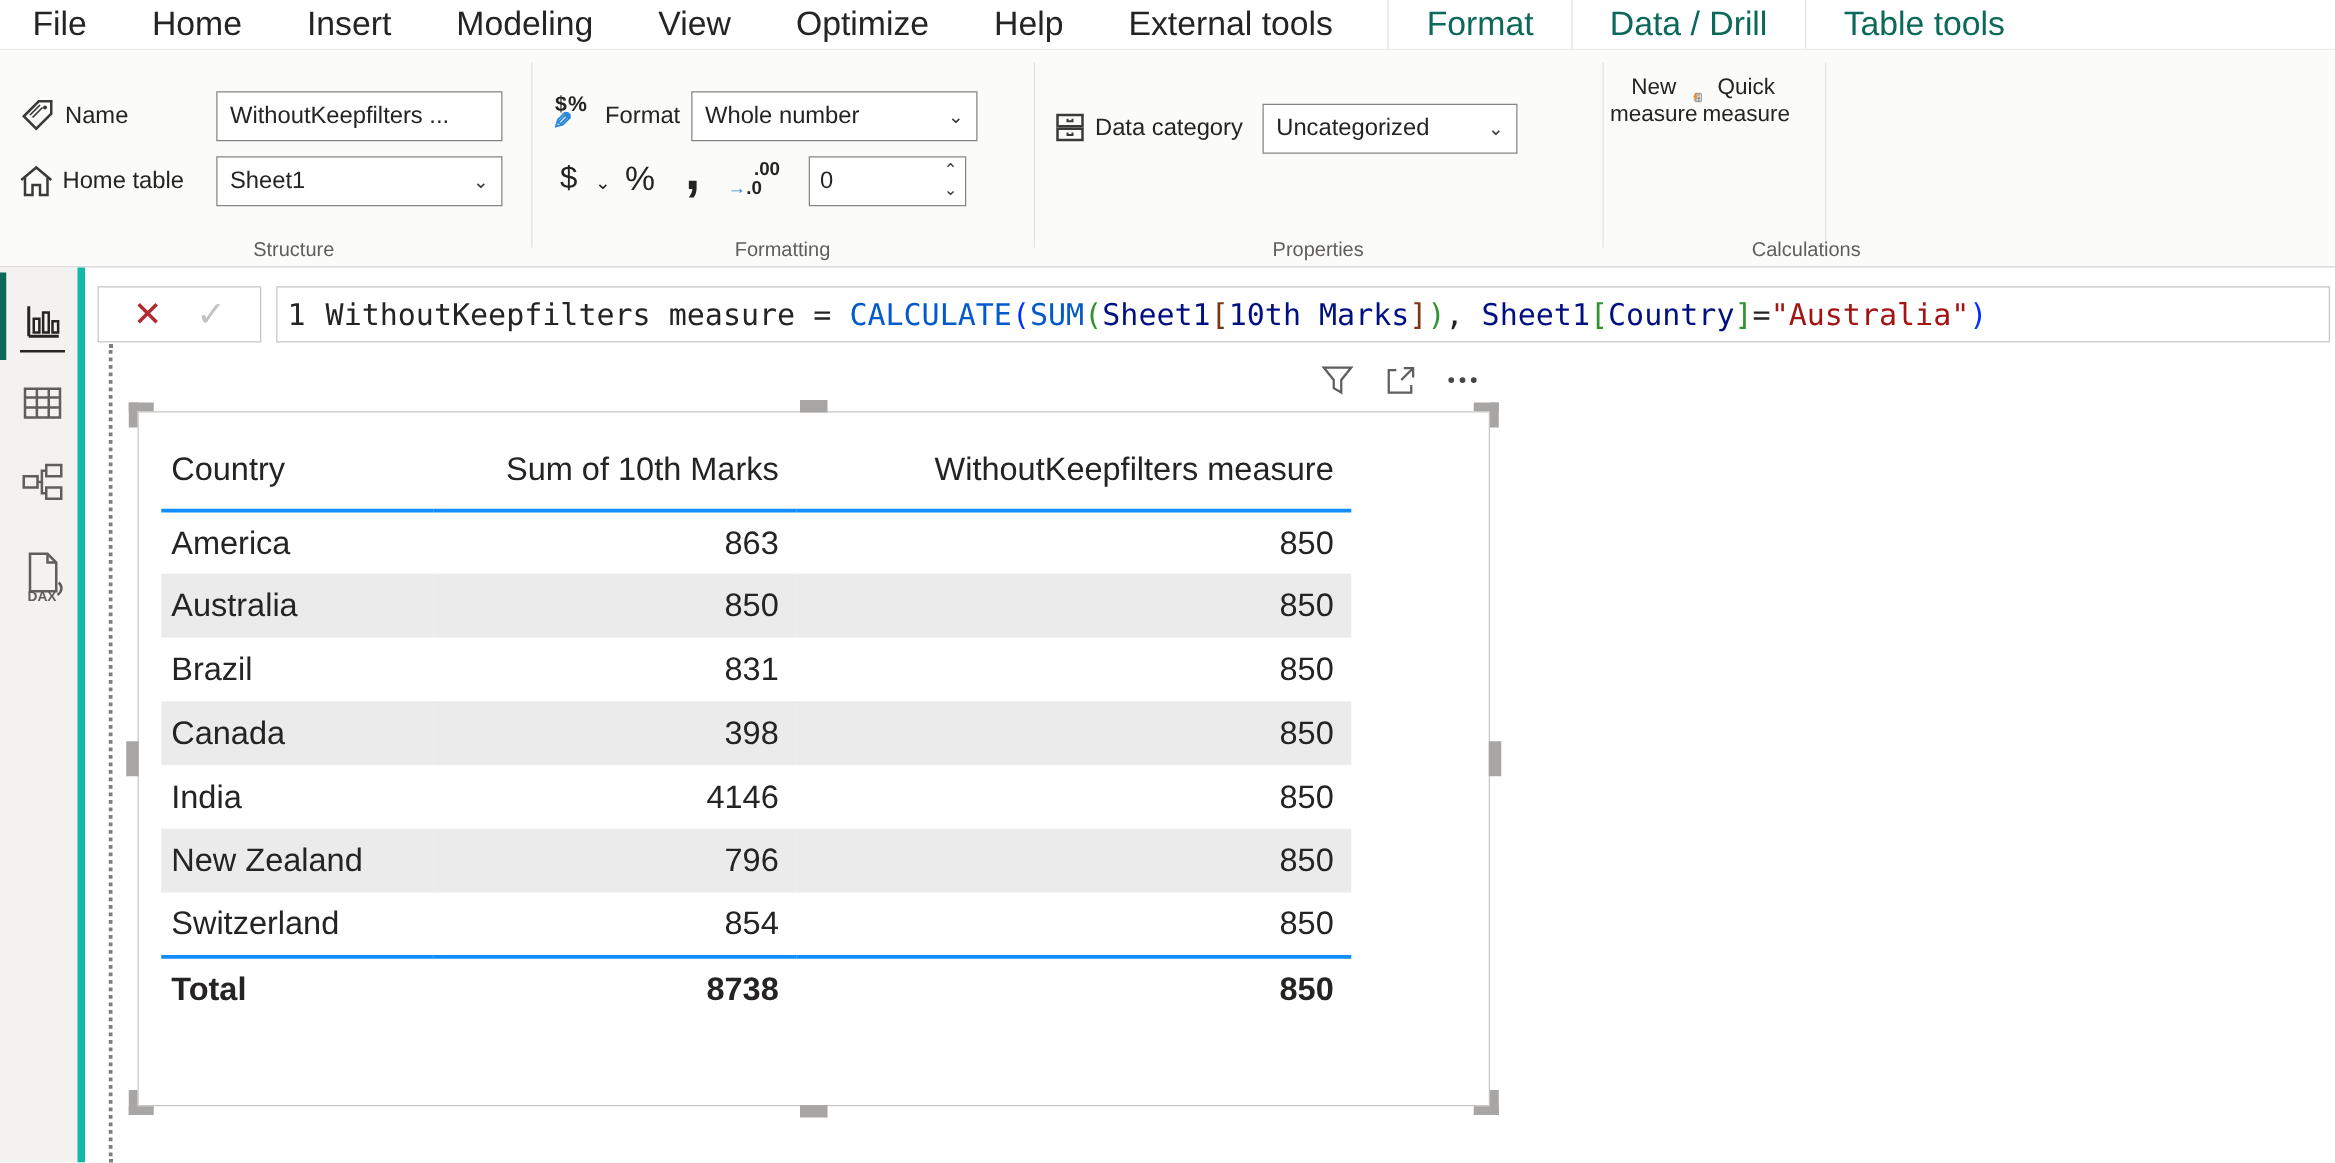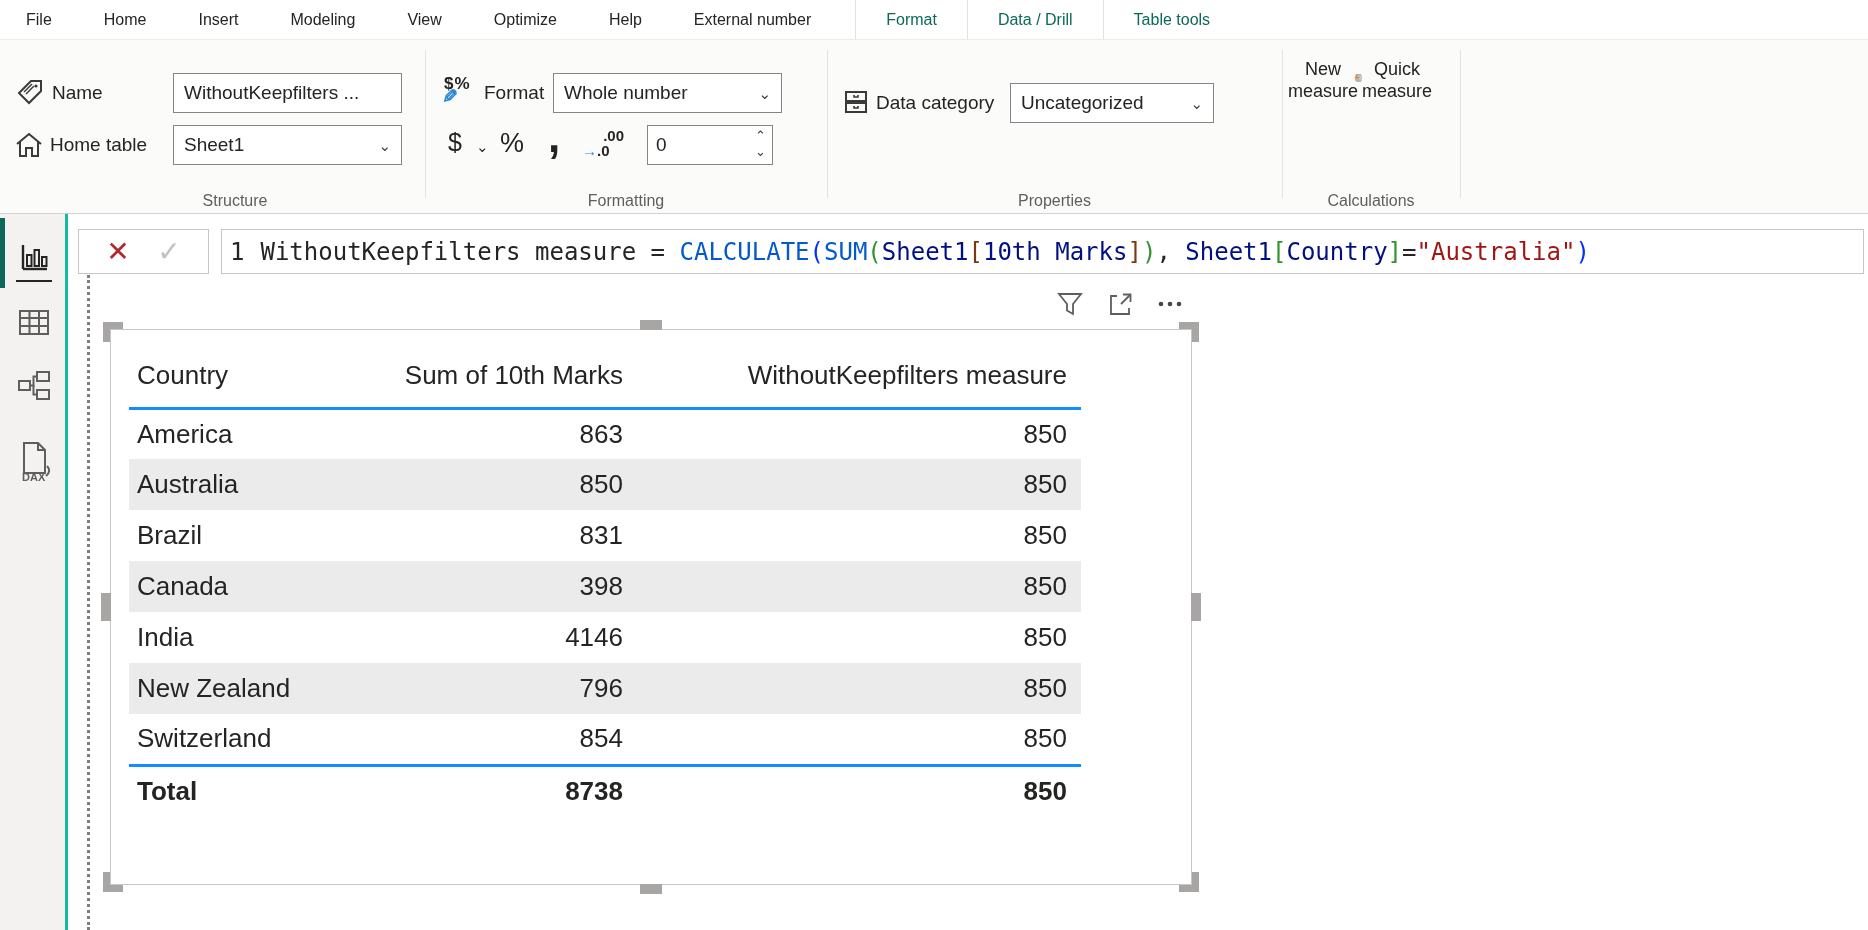--- a/index.html
+++ b/index.html
@@ -6,21 +6,21 @@
   html,body { margin:0; padding:0; }
   body {
     width:1868px; height:930px; position:relative; overflow:hidden;
     background:#ffffff; color:#252423;
     font-family:"Liberation Sans", sans-serif;
   }
 
   
   .menubar { position:absolute; left:0; top:0; width:100%; height:40px;
     background:#ffffff; border-bottom:1px solid #ececea; display:flex; align-items:stretch; }
-  .menu-tab { display:flex; align-items:center; padding:0 26px; font-size:16px; color:#252423; cursor:default; white-space:nowrap; }
+  .menu-tab { display:flex; align-items:center; padding:0 26px; font-size:27px; color:#252423; cursor:default; white-space:nowrap; }
   .menu-tab.contextual { color:#0c695a; border-left:1px solid #e4e2e0; padding:0 30px; }
   .menu-tab.contextual.last { border-right:1px solid #e4e2e0; }
   .menu-tab.ctx-first { margin-left:18px; }
   .menu-tab.active { font-weight:bold; box-shadow: inset 0 -4px 0 #0c695a; }
 
   
   .ribbon { position:absolute; left:0; top:40px; width:100%; height:174px;
     background:#fbfbfa; border-bottom:1px solid #d4d2d0; }
   .ribbon-sep { position:absolute; top:10px; height:148px; width:1px; background:#e4e2e0; }
   .group-label { position:absolute; bottom:3px; text-align:center; font-size:16px; color:#605e5c; }
@@ -57,21 +57,21 @@
   .fx-cancel { color:#b02a30; font-size:28px; line-height:1; }
   .fx-commit { color:#c4c2c0; font-size:28px; line-height:1; }
   .fx-input { position:absolute; left:221px; top:229px; right:4px; height:45px; background:#fff;
     border:1px solid #c8c6c4; display:flex; align-items:center;
     font-family:"DejaVu Sans Mono", monospace; font-size:24px; white-space:pre; overflow:hidden; }
   .fx-lineno { margin:0 16px 0 8px; color:#252423; }
   .tk-plain { color:#252423; } .tk-function { color:#035aca; } .tk-identifier { color:#001080; }
   .tk-string { color:#a31515; } .tk-bracket1 { color:#0431fa; } .tk-bracket2 { color:#319331; } .tk-bracket3 { color:#7b3814; }
 
   
-  .sidebar { position:absolute; left:0; top:214px; bottom:0; width:68px; background:#f3f2f1; border-right:3px solid #14b8a6; }
+  .sidebar { position:absolute; left:0; top:214px; bottom:0; width:68px; background:#f3f2f1; border-right:6px solid #14b8a6; }
   .active-strip { position:absolute; left:0; top:4px; width:5px; height:70px; background:#0c695a; }
   .side-item { position:absolute; left:16px; width:36px; height:36px; }
   .side-underline { position:absolute; left:16px; top:66px; width:36px; height:2px; background:#252423; }
 
   
   .page-edge { position:absolute; left:87px; top:275px; height:655px; width:0; border-left:3px dotted #807e7c; }
 
   .visual-header { position:absolute; left:1056px; top:290px; display:flex; gap:22px; align-items:center; }
   .vh-icon { width:28px; height:28px; }
 
@@ -102,21 +102,21 @@
 
 <div class="menubar">
   <div id="menu-tabs" style="display:flex;">
       <div class="menu-tab">File</div>
       <div class="menu-tab">Home</div>
       <div class="menu-tab">Insert</div>
       <div class="menu-tab">Modeling</div>
       <div class="menu-tab">View</div>
       <div class="menu-tab">Optimize</div>
       <div class="menu-tab">Help</div>
-      <div class="menu-tab">External number</div>
+      <div class="menu-tab">External tools</div>
       <div class="menu-tab contextual ctx-first">Format</div>
       <div class="menu-tab contextual">Data / Drill</div>
       <div class="menu-tab contextual">Table tools</div>
     </div>
 </div>
 
 <div class="ribbon">
   <div class="ribbon-sep" style="left:425px;"></div>
   <div class="ribbon-sep" style="left:827px;"></div>
   <div class="ribbon-sep" style="left:1282px;"></div>
@@ -212,21 +212,21 @@
           <rect x="19.3" y="19.4" width="3.4" height="3.4"></rect>
           <rect x="24.6" y="19.4" width="3.4" height="3.4"></rect>
         <rect x="14" y="24.8" width="3.4" height="3.4"></rect>
           <rect x="19.3" y="24.8" width="3.4" height="3.4"></rect>
           <rect x="24.6" y="24.8" width="3.4" height="3.4"></rect>
       </g>
       <path d="M12 1 L3 16 H8.5 L5.5 29 L17 12 H11 L16 1 Z" fill="#f7941d" stroke="#e8590c" stroke-width="1"></path>
     </svg>
     <span>Quick measure</span>
   </div>
-  <div class="group-label" style="left:1282px; width:178px;">Calculations</div>
+  <div class="group-label" style="left:1356px; width:178px;">Calculations</div>
 </div>
 
 <div class="fx-buttons">
   <span class="fx-cancel">✕</span>
   <span class="fx-commit">✓</span>
 </div>
 <div class="fx-input">
   <span class="fx-lineno">1</span><span id="fx-tokens"><span class="tk-plain">WithoutKeepfilters measure </span><span class="tk-plain">= </span><span class="tk-function">CALCULATE</span><span class="tk-bracket1">(</span><span class="tk-function">SUM</span><span class="tk-bracket2">(</span><span class="tk-identifier">Sheet1</span><span class="tk-bracket3">[</span><span class="tk-identifier">10th Marks</span><span class="tk-bracket3">]</span><span class="tk-bracket2">)</span><span class="tk-plain">, </span><span class="tk-identifier">Sheet1</span><span class="tk-bracket2">[</span><span class="tk-identifier">Country</span><span class="tk-bracket2">]</span><span class="tk-plain">=</span><span class="tk-string">"Australia"</span><span class="tk-bracket1">)</span></span>
 </div>
 

